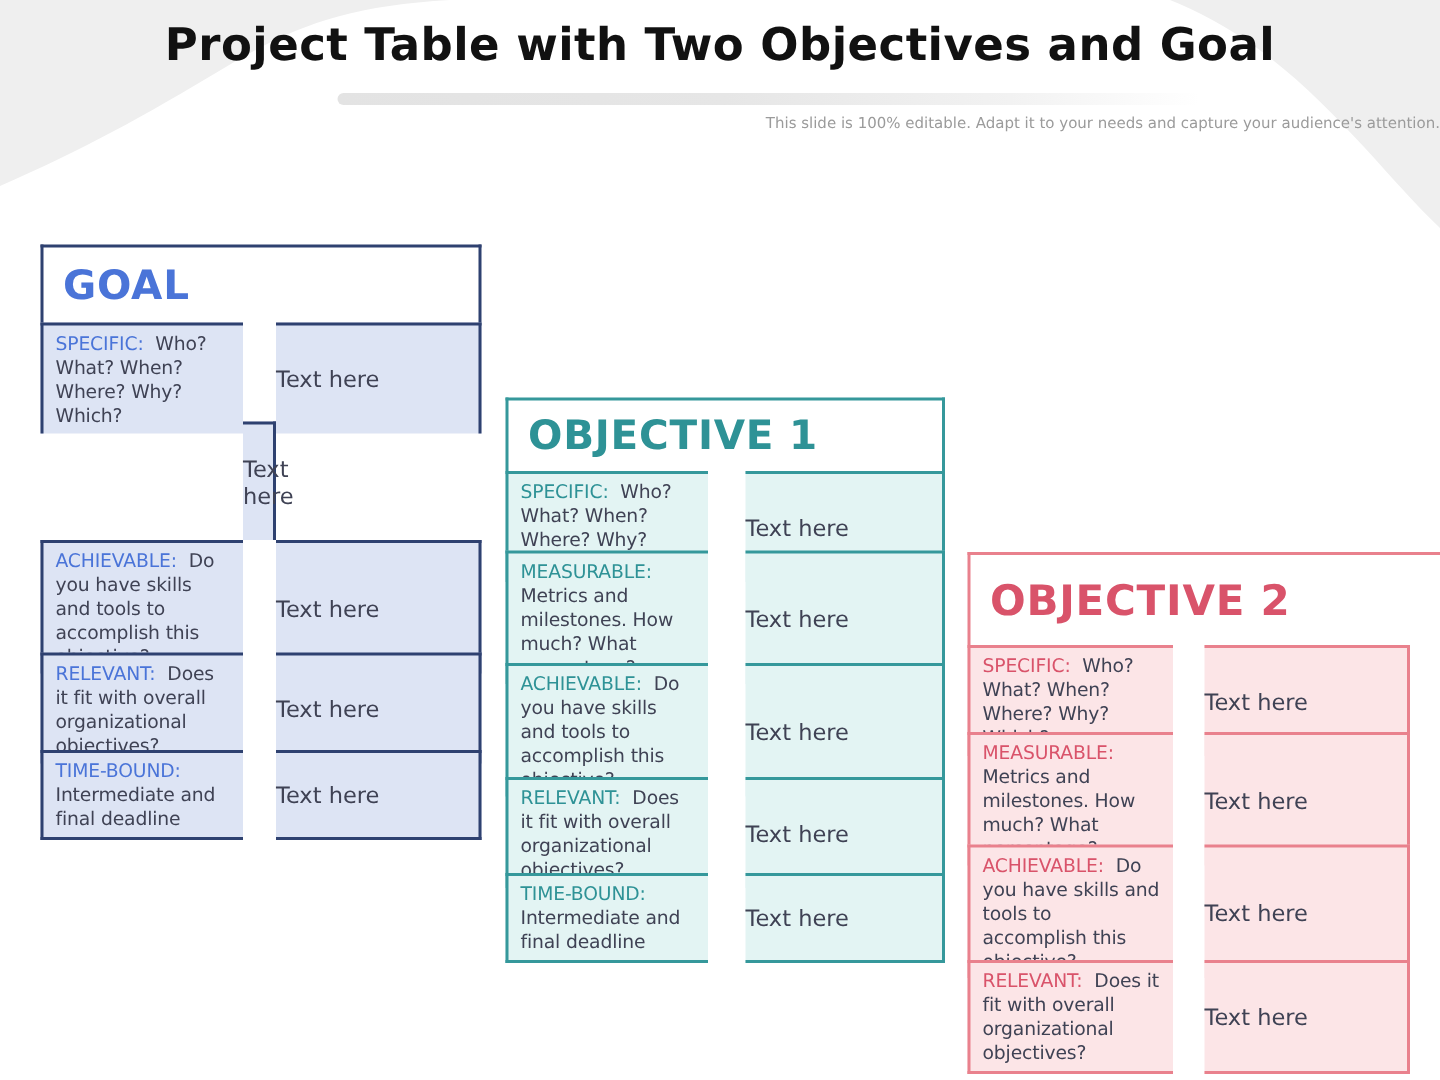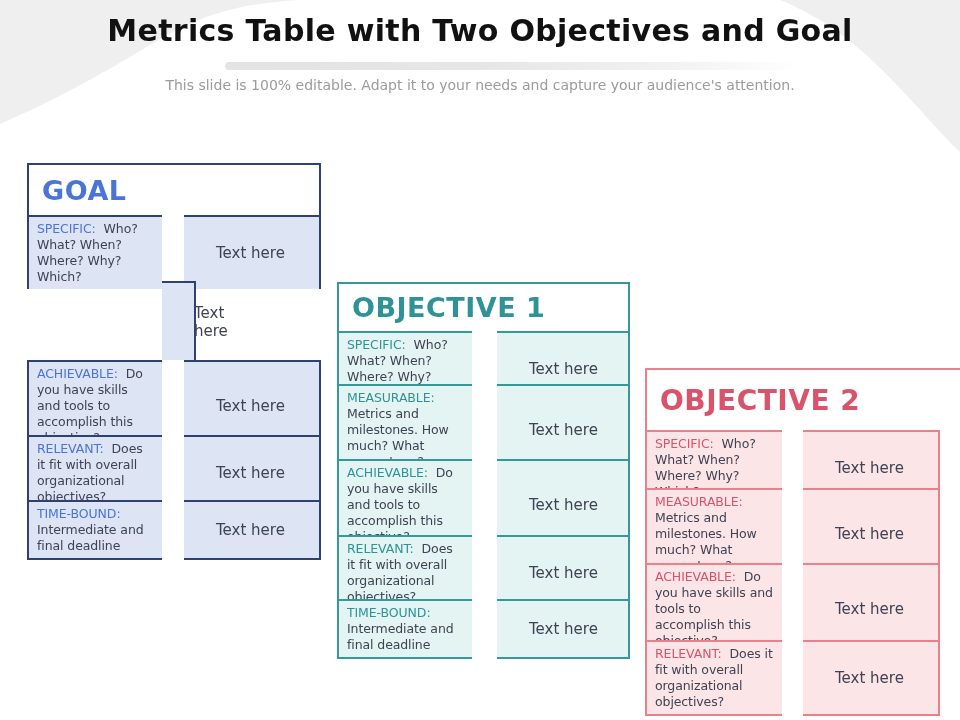--- a/index.html
+++ b/index.html
@@ -10,65 +10,65 @@
   
   .bg-left  { position:absolute; top:0; left:0; }
   .bg-right { position:absolute; top:0; right:0; }
 
   
   .slide-title { position:absolute; top:13px; left:0; width:960px; text-align:center;
                  font-size:30px; font-weight:700; color:#111111; letter-spacing:0.3px; }
   .title-divider { position:absolute; top:62px; left:225px; width:575px; height:8px;
                    border-radius:4px;
                    background:linear-gradient(90deg,#e3e3e3 0%,#e6e6e6 45%,#f2f2f2 78%,rgba(255,255,255,0) 100%); }
-  .slide-subtitle { position:absolute; top:77px; left:0; width:960px; text-align:center;
-                    font-size:14px; color:#9b9b9b; }
+  .slide-subtitle { position:absolute; top:77px; left:0; width:960px; text-align:right;
+                    font-size:10px; color:#9b9b9b; }
 
   
   .board { position:absolute; }
   .hdr { background:#ffffff; border:2px solid var(--bd); border-bottom:none;
          display:flex; align-items:center; padding-left:13px; }
   .hdr .ttl { font-weight:700; color:var(--ac); font-size:27px; letter-spacing:0.5px; }
   .row { display:grid; }
   .cell { height:100%; }
   .label { background:var(--bg); border-left:2px solid var(--bd); border-top:2px solid var(--bd);
            display:flex; align-items:center; padding:4px 8px; font-size:12.5px;
            line-height:1.27; color:#3f4254; letter-spacing:-0.1px; }
   .label .lb { font-weight:400; color:var(--ac); margin-right:4px; }
   .gapc { background:transparent; }
   .value { background:var(--bg); border-right:2px solid var(--bd); border-top:2px solid var(--bd);
-           display:flex; align-items:center; padding-left:32px; font-size:15px; color:#3f4254; }
+           display:flex; align-items:center; padding-left:0; font-size:15px; color:#3f4254; }
   .row.last .label, .row.last .value { border-bottom:2px solid var(--bd); }
 
   .b-goal { left:27px;  top:163px; width:294px; --bd:#2e4170; --ac:#4a74d8; --bg:#dde4f4; }
   .b-goal .hdr { height:52px; }
   .b-goal .row { grid-template-columns:135px 22px 137px; }
 
   .b-obj1 { left:337px; top:265px; width:293px; --bd:#35989b; --ac:#2e9296; --bg:#e3f4f3; }
-  .b-obj1 .hdr { height:49px;margin-top:17px; }
+  .b-obj1 .hdr { height:49px; }
   .b-obj1 .row { grid-template-columns:135px 25px 133px; }
 
   .b-obj2 { left:645px; top:368px; width:331px; --bd:#e9818d; --ac:#d9536a; --bg:#fce5e7; }
   .b-obj2 .hdr { height:62px; }
   .b-obj2 .hdr .ttl { font-size:28px; }
   .b-obj2 .row { grid-template-columns:137px 21px 137px; }
 </style>
 </head>
 <body>
 
 <div class="stage">
 
   <svg class="bg-left" width="320" height="135" viewBox="0 0 320 135">
     <path d="M0,0 L300,0 C230,4 195,18 150,45 C95,78 55,100 0,124 Z" fill="#efefef"></path>
   </svg>
   <svg class="bg-right" width="200" height="160" viewBox="0 0 200 160">
     <path d="M20,0 L200,0 L200,152 C168,122 130,70 78,32 C58,18 38,7 20,0 Z" fill="#efefef"></path>
   </svg>
 
-  <div class="slide-title">Metrics Table with Two Objectives and Goal</div>
+  <div class="slide-title">Project Table with Two Objectives and Goal</div>
   <div class="title-divider"></div>
   <div class="slide-subtitle">This slide is 100% editable. Adapt it to your needs and capture your audience's attention.</div>
 
   <div class="board b-goal">
     <div class="hdr">
       <span class="ttl">GOAL</span>
     </div>
     <div class="row" style="height:66px">
       <div class="cell label">
           <div><span class="lb">SPECIFIC:</span> <span>Who? What? When? Where? Why? Which?</span></div>

